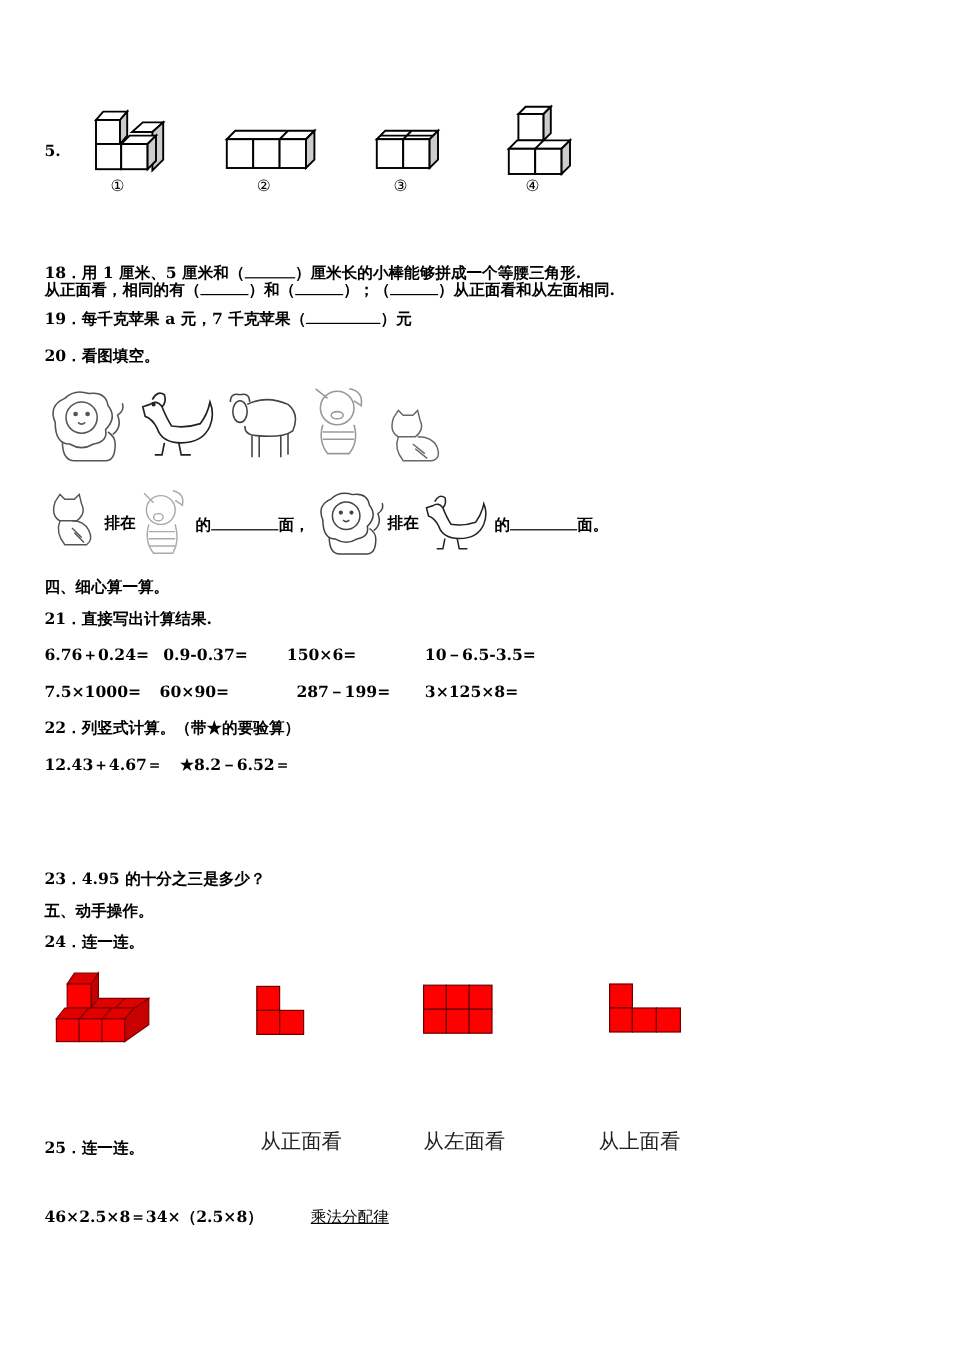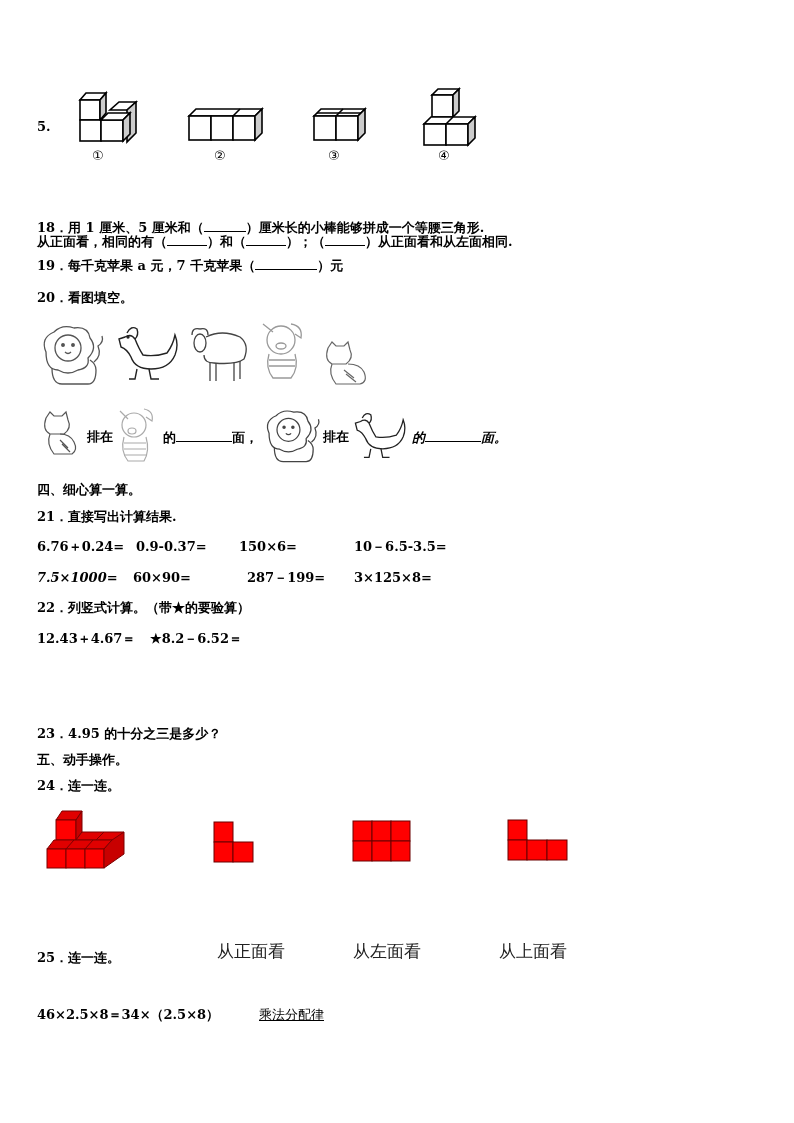--- a/index.html
+++ b/index.html
@@ -163,33 +163,33 @@
   </g>
 </svg>
 <div class="line" style="left:323px;top:429px;">排在</div>
 <svg class="animal" style="left:352px;top:408px;" width="58" height="56" viewBox="0 0 68 62">
   <g fill="none" stroke="#222" stroke-width="1.5">
     <path d="M12,10 q4,-8 10,-4 q2,6 -2,10"></path>
     <path d="M4,16 l6,-2 q6,-4 10,2 q4,10 8,16 q12,2 24,-2 q6,-8 8,-18 q4,10 0,20 q-6,14 -24,14 q-16,0 -20,-12 q-4,-8 -10,-10z"></path>
     <path d="M22,46 l-2,10 h-6 M34,46 l2,10 h8"></path>
   </g>
 </svg>
-<div class="line" style="left:412px;top:429px;font-style:italic;">
+<div class="line" style="left:412px;top:429px;">
   <span>的</span><span class="blank-u" style="width:56px"></span><span>面。</span>
 </div>
 
 <div class="line" style="top:482px;">四、细心算一算。</div>
 <div class="line" style="top:509px;">21．直接写出计算结果.</div>
 
 <div class="line" style="left:37px;top:539px;">6.76＋0.24=</div>
 <div class="line" style="left:136px;top:539px;">0.9-0.37=</div>
 <div class="line" style="left:239px;top:539px;">150×6=</div>
 <div class="line" style="left:354px;top:539px;">10－6.5-3.5=</div>
 
-<div class="line" style="left:37px;top:570px;font-style:italic;">7.5×1000=</div>
+<div class="line" style="left:37px;top:570px;">7.5×1000=</div>
 <div class="line" style="left:133px;top:570px;">60×90=</div>
 <div class="line" style="left:247px;top:570px;">287－199=</div>
 <div class="line" style="left:354px;top:570px;">3×125×8=</div>
 
 <div class="line" style="top:600px;">22．列竖式计算。（带★的要验算）</div>
 <div class="line" style="left:37px;top:631px;">12.43＋4.67＝</div>
 <div class="line" style="left:150px;top:631px;">★8.2－6.52＝</div>
 
 <div class="line" style="top:726px;">23．4.95 的十分之三是多少？</div>
 

